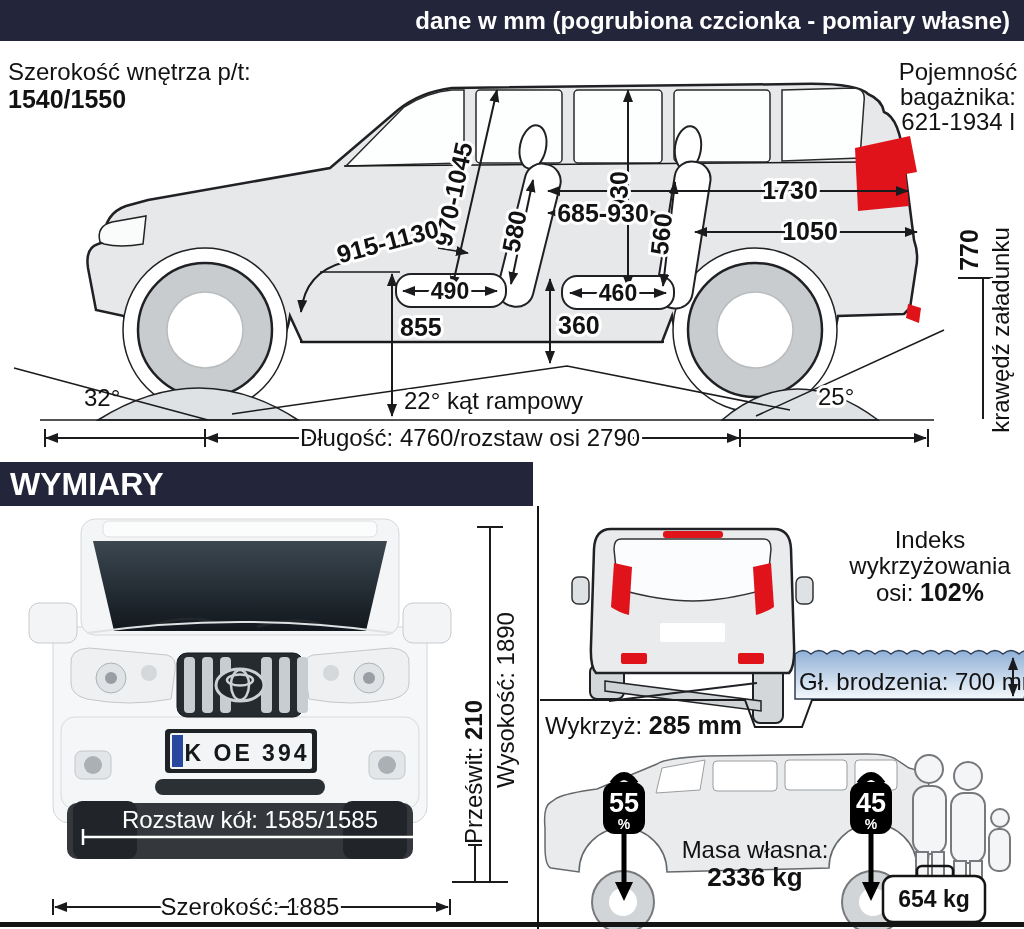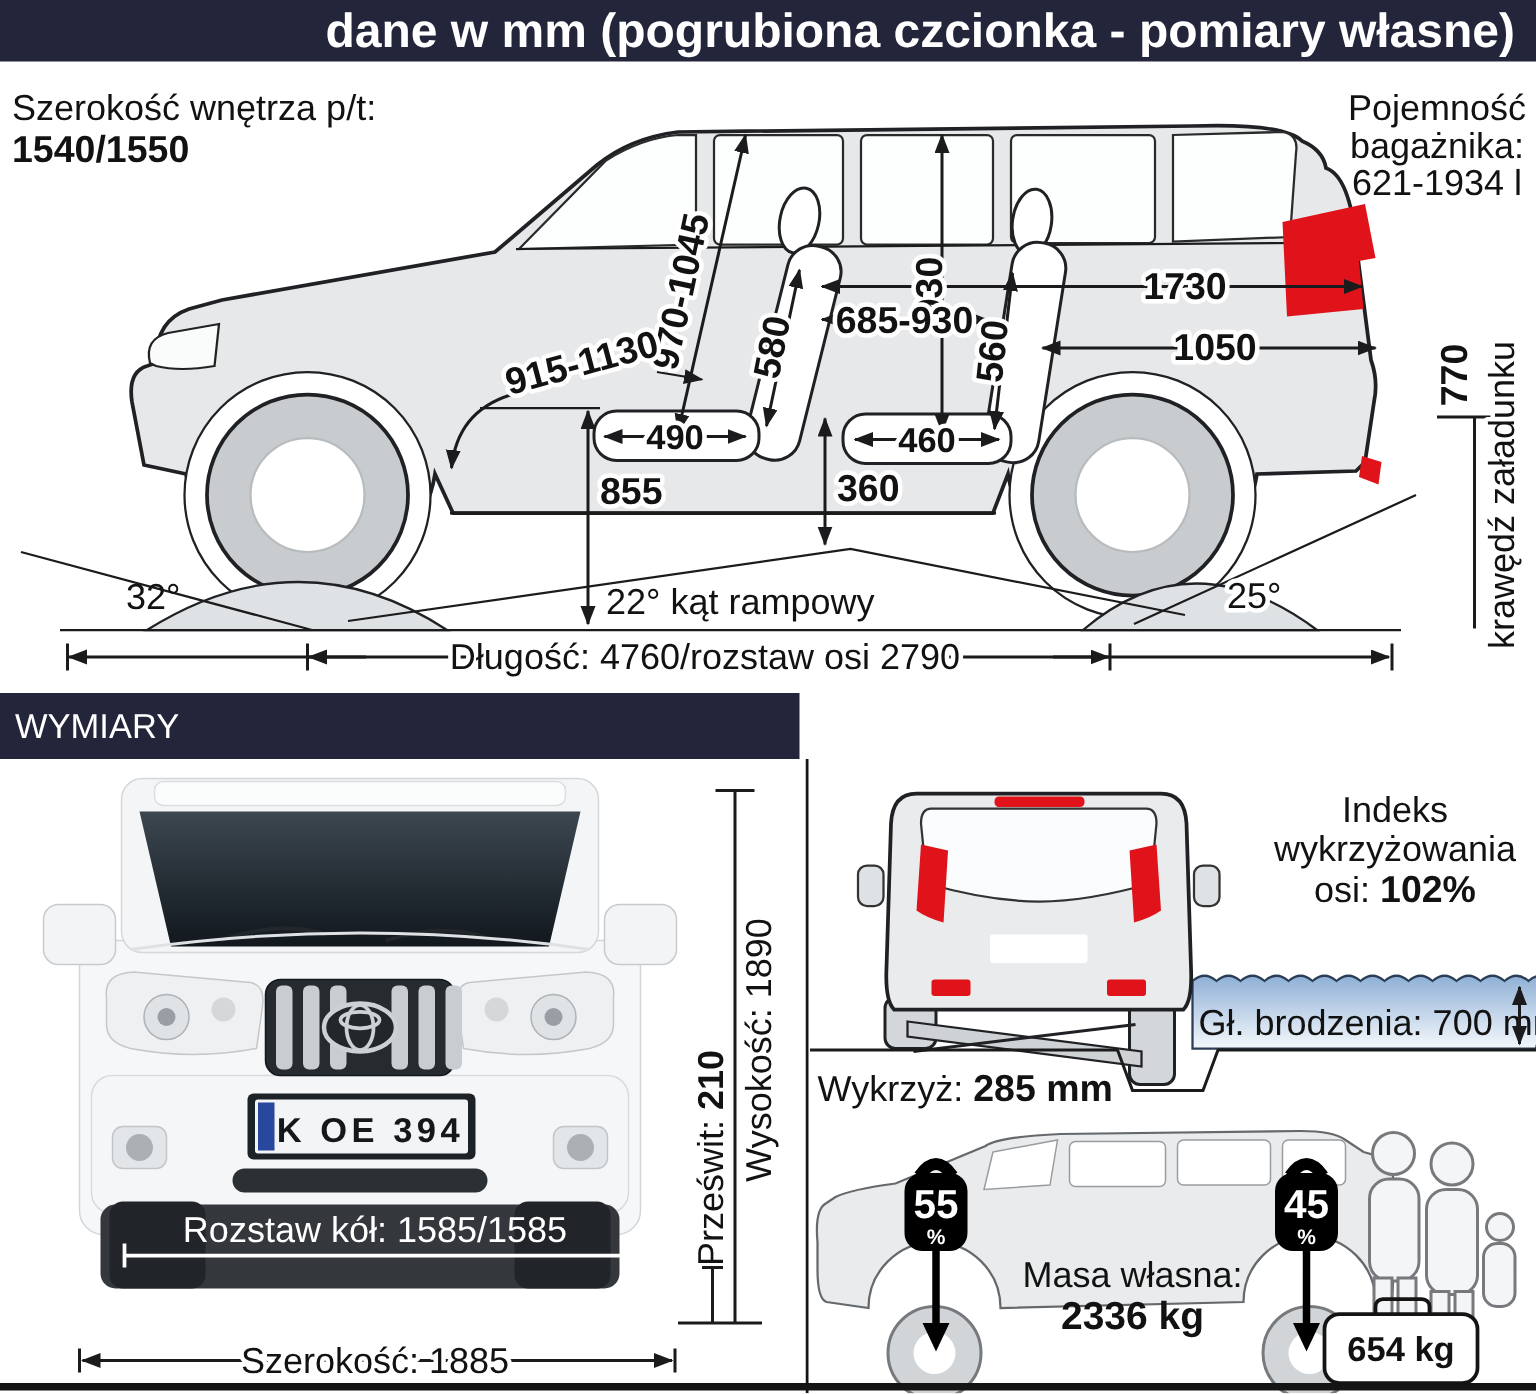--- a/index.html
+++ b/index.html
@@ -1,23 +1,23 @@
 <!DOCTYPE html>
 <html><head>
 <meta charset="utf-8">
 <style>
   html,body{margin:0;padding:0;background:#fff;}
   #stage{position:relative;width:1024px;height:929px;background:#fff;overflow:hidden;
          font-family:"Liberation Sans",sans-serif;}
   .abs{position:absolute;}
   .navbar{background:#23253a;color:#fff;display:flex;align-items:center;}
   #topbar{left:0;top:0;width:1024px;height:41px;justify-content:flex-end;}
-  #topbar span{font-size:32px;font-weight:bold;padding-right:14px;}
+  #topbar span{font-size:24px;font-weight:bold;padding-right:14px;}
   .secbar{height:44px;top:462px;}
-  .secbar span{font-size:23px;font-weight:normal;padding-left:10px;letter-spacing:0px;}
+  .secbar span{font-size:32px;font-weight:bold;padding-left:10px;letter-spacing:0px;}
   #sec-left{left:0;width:533px;}
   #sec-right{left:540px;width:484px;}
   #botline{left:0;top:922px;width:1024px;height:5px;background:#141414;}
   svg{position:absolute;display:block;}
   svg text{font-family:"Liberation Sans",sans-serif;fill:#121212;}
   .t24{font-size:24px;}
   .t25b{font-size:25px;font-weight:bold;}
   .dim{font-size:25px;font-weight:bold;}
   .dimsm{font-size:23px;font-weight:bold;}
   .halo{paint-order:stroke;stroke:#fff;stroke-width:6px;stroke-linejoin:round;}

